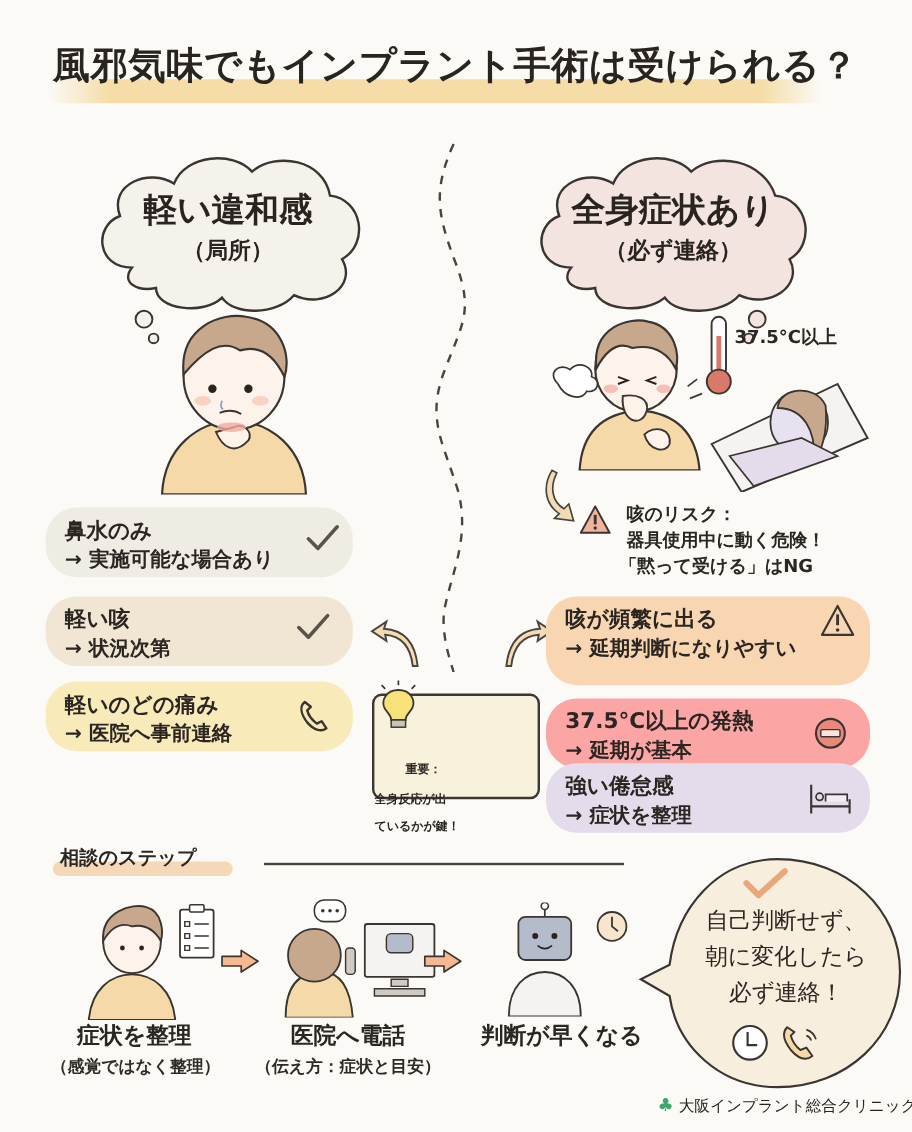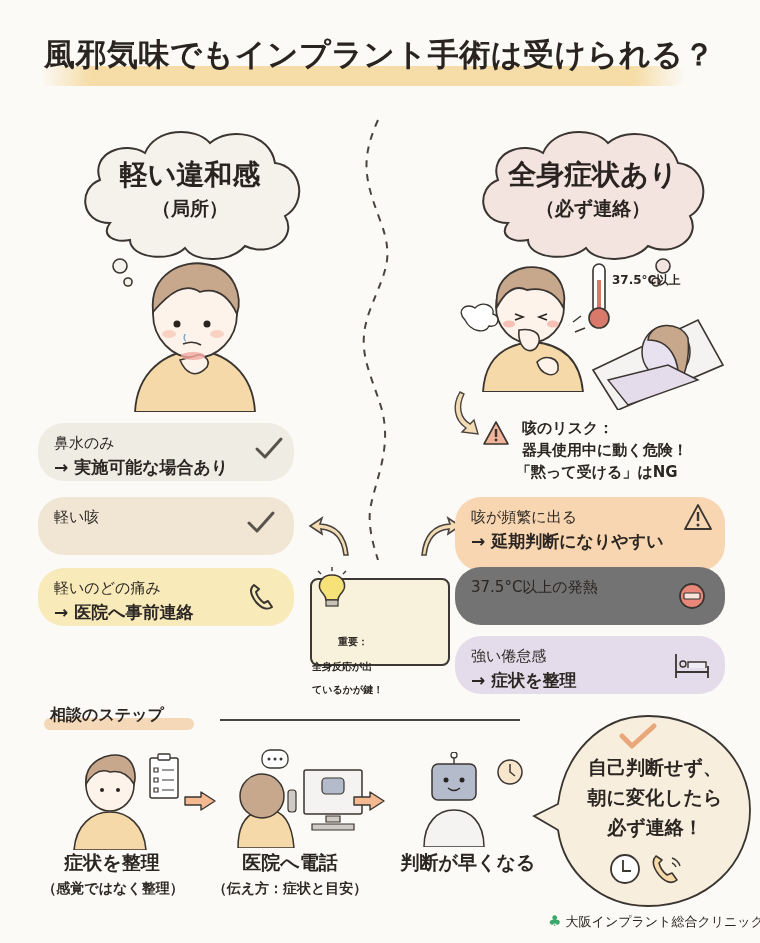--- a/index.html
+++ b/index.html
@@ -10,37 +10,37 @@
   .title { left: 44px; top: 34px; width: 680px; font-size: 31px; font-weight: bold; letter-spacing: 0.5px; color: #2a2420; white-space: nowrap; }
 
   
   .cloud { width: 240px; height: 140px; }
   .cloud svg { position: absolute; left: 0; top: 0; }
   .cloud-main { position: absolute; width: 100%; text-align: center; top: 40px; font-size: 28px; font-weight: bold; color: #2a2420; }
   .cloud-sub { position: absolute; width: 100%; text-align: center; top: 82px; font-size: 19px; font-weight: bold; color: #2a2420; }
 
   
   .pill { border-radius: 26px; padding: 8px 14px 6px 16px; }
-  .pill .l1 { font-size: 15px; font-weight: normal; line-height: 24px; white-space: nowrap; }
+  .pill .l1 { font-size: 18px; font-weight: bold; line-height: 24px; white-space: nowrap; }
   .pill .l2 { font-size: 17px; font-weight: bold; line-height: 24px; white-space: nowrap; }
   .pill .ic { position: absolute; right: 16px; top: 18px; }
 
   .risk-text { font-size: 15px; font-weight: bold; line-height: 21px; white-space: nowrap; }
 
   .key-box { left: 310px; top: 578px; width: 140px; height: 88px; border: 2px solid #3d3833; border-radius: 8px; background: #f8f1dc; }
   .key-text { position: absolute; width: 100%; text-align: left; font-size: 10px; font-weight: bold; line-height: 21px; margin-top: 43px; }
 
   .steps-title { left: 50px; top: 705px; font-size: 16px; font-weight: bold; }
   .steps-hl { left: 44px; top: 718px; width: 150px; height: 12px; background: #f4cfa8; border-radius: 6px; opacity: 0.8; }
   .steps-line { left: 220px; top: 719px; width: 300px; height: 2px; background: #4a4440; }
 
   .step-label { font-size: 19px; font-weight: bold; text-align: center; white-space: nowrap; }
   .step-sub { font-size: 14px; font-weight: bold; text-align: center; white-space: nowrap; color: #2f2a26; }
 
-  .bubble-text { font-size: 19px; font-weight: bold; text-align: center; line-height: 30px; white-space: nowrap; }
+  .bubble-text { font-size: 19px; font-weight: normal; text-align: center; line-height: 30px; white-space: nowrap; }
 
   .footer { left: 548px; top: 912px; font-size: 13px; color: #2a2420; white-space: nowrap; }
 </style>
 </head>
 <body>
 
 <div class="abs title-hl"></div>
 <div class="abs title">風邪気味でもインプラント手術は受けられる？</div>
 
 <svg class="abs" style="left:340px;top:110px;" width="90" height="450">
@@ -50,21 +50,21 @@
 <div class="abs cloud" style="left:70px;top:118px;">
   <svg width="240" height="170">
     <path d="M40 105 C10 105, 8 70, 30 62 C20 35, 55 22, 75 35 C85 10, 125 8, 140 25 C160 8, 200 15, 205 45 C232 48, 238 85, 215 98 C228 120, 200 140, 175 128 C160 145, 125 145, 115 130 C100 145, 60 140, 60 122 C45 125, 30 118, 40 105 Z" fill="#f5f2ec" stroke="#3a3530" stroke-width="2"></path>
     <circle cx="50" cy="148" r="7" fill="#f5f2ec" stroke="#3a3530" stroke-width="1.6"></circle>
     <circle cx="58" cy="164" r="4" fill="#f5f2ec" stroke="#3a3530" stroke-width="1.6"></circle>
   </svg>
   <div class="cloud-main" style="top:38px;">軽い違和感</div>
   <div class="cloud-sub" style="top:78px;">（局所）</div>
 </div>
 
-<div class="abs cloud" style="left:468px;top:118px;">
+<div class="abs cloud" style="left:436px;top:118px;">
   <svg width="250" height="170">
     <path d="M40 105 C10 105, 8 70, 30 62 C20 35, 55 22, 75 35 C85 10, 125 8, 140 25 C160 8, 200 15, 210 45 C238 48, 244 85, 222 98 C234 120, 205 140, 180 128 C165 145, 128 145, 118 130 C100 145, 60 140, 60 122 C45 125, 30 118, 40 105 Z" fill="#f3e4e0" stroke="#3a3530" stroke-width="2"></path>
     <circle cx="195" cy="148" r="7" fill="#f3e4e0" stroke="#3a3530" stroke-width="1.6"></circle>
     <circle cx="188" cy="164" r="4" fill="#f3e4e0" stroke="#3a3530" stroke-width="1.6"></circle>
   </svg>
   <div class="cloud-main" style="top:38px;width:250px;">全身症状あり</div>
   <div class="cloud-sub" style="top:78px;width:250px;">（必ず連絡）</div>
 </div>
 
 <svg class="abs" style="left:125px;top:252px;" width="140" height="160">
@@ -93,38 +93,39 @@
   <path d="M82 100 C90 92, 105 95, 103 108 C100 116, 86 114, 82 100 Z" fill="#fdf3ea" stroke="#3a3530" stroke-width="1.6"></path>
   <path d="M10 58 C0 48, 12 40, 20 46 C28 38, 40 44, 38 52 C46 54, 44 66, 34 64 C30 72, 16 70, 10 58 Z" fill="#fff" stroke="#3a3530" stroke-width="1.4"></path>
   <path d="M118 60 l8 -6 M120 70 l10 -4" stroke="#3a3530" stroke-width="1.4"></path>
 </svg>
 
 <svg class="abs" style="left:584px;top:262px;" width="30" height="70">
   <rect x="9" y="2" width="12" height="50" rx="6" fill="#fff" stroke="#3a3530" stroke-width="1.6"></rect>
   <rect x="13" y="18" width="4" height="34" fill="#d9796a"></rect>
   <circle cx="15" cy="56" r="10" fill="#d9796a" stroke="#3a3530" stroke-width="1.6"></circle>
 </svg>
-<div class="abs" style="left:612px;top:272px;font-size:12px;font-weight:bold;">37.5°C以上</div>
+<div class="abs" style="left:612px;top:272px;font-size:15px;font-weight:bold;">37.5°C以上</div>
 
 <svg class="abs" style="left:588px;top:310px;" width="140" height="100">
   <path d="M5 60 L110 10 L135 55 L30 100 Z" fill="#f4f3f1" stroke="#3a3530" stroke-width="1.6"></path>
   <ellipse cx="78" cy="42" rx="24" ry="26" fill="#e8e2f0" stroke="#3a3530" stroke-width="1.5"></ellipse>
   <path d="M60 30 C62 12, 92 10, 100 28 C102 50, 96 70, 90 72 C92 50, 82 30, 60 30 Z" fill="#c8a88c" stroke="#3a3530" stroke-width="1.5"></path>
   <path d="M20 70 L80 55 L110 70 L40 95 Z" fill="#e4dcea" stroke="#3a3530" stroke-width="1.4"></path>
 </svg>
 
 <div class="abs pill" style="left:38px;top:423px;width:256px;height:58px;background:#efece4;">
   <div class="l1">鼻水のみ</div>
   <div class="l2">→ 実施可能な場合あり</div>
   <svg class="ic" style="top:12px;right:10px;" width="30" height="26">
     <path d="M3 14 L11 22 L27 4" fill="none" stroke="#5a534c" stroke-width="3" stroke-linecap="round" stroke-linejoin="round"></path>
   </svg>
 </div>
 <div class="abs pill" style="left:38px;top:497px;width:256px;height:58px;background:#f1e6d3;">
   <div class="l1">軽い咳</div>
+  <div class="l2">→ 状況次第</div>
   <svg class="ic" style="top:12px;right:18px;" width="30" height="26">
     <path d="M3 14 L11 22 L27 4" fill="none" stroke="#5a534c" stroke-width="3" stroke-linecap="round" stroke-linejoin="round"></path>
   </svg>
 </div>
 <div class="abs pill" style="left:38px;top:568px;width:256px;height:58px;background:#f8eab9;">
   <div class="l1">軽いのどの痛み</div>
   <div class="l2">→ 医院へ事前連絡</div>
   <svg class="ic" style="top:14px;right:18px;" width="28" height="30">
     <path d="M6 3 C2 6, 2 12, 8 20 C14 27, 20 28, 24 25 L20 19 L16 21 C12 18, 9 14, 8 10 L11 7 Z" fill="none" stroke="#3a3530" stroke-width="2" stroke-linejoin="round"></path>
   </svg>
@@ -162,22 +163,23 @@
 
 <div class="abs pill" style="left:455px;top:497px;width:270px;height:74px;background:#f8d6b2;">
   <div class="l1">咳が頻繁に出る</div>
   <div class="l2">→ 延期判断になりやすい</div>
   <svg class="ic" style="top:6px;right:12px;" width="30" height="28">
     <path d="M15 2 L28 26 L2 26 Z" fill="none" stroke="#3a3530" stroke-width="1.8" stroke-linejoin="round"></path>
     <rect x="13.8" y="9" width="2.4" height="9" fill="#3a3530"></rect>
     <circle cx="15" cy="22" r="1.5" fill="#3a3530"></circle>
   </svg>
 </div>
-<div class="abs pill" style="left:455px;top:567px;width:270px;height:58px;background:#737373;">
+<div class="abs pill" style="left:455px;top:582px;width:270px;height:58px;background:#fca5a5;">
   <div class="l1">37.5°C以上の発熱</div>
+  <div class="l2">→ 延期が基本</div>
   <svg class="ic" style="top:14px;right:18px;" width="30" height="30">
     <circle cx="15" cy="15" r="12" fill="#e9887a" stroke="#3a3530" stroke-width="1.8"></circle>
     <rect x="7" y="12" width="16" height="6" rx="1" fill="#fbe4dc" stroke="#3a3530" stroke-width="1.2"></rect>
   </svg>
 </div>
 <div class="abs pill" style="left:455px;top:636px;width:270px;height:58px;background:#e4dcea;">
   <div class="l1">強い倦怠感</div>
   <div class="l2">→ 症状を整理</div>
   <svg class="ic" style="top:14px;right:14px;" width="38" height="30">
     <path d="M3 4 V28 M35 16 V28 M3 22 H35" stroke="#3a3530" stroke-width="1.8" fill="none"></path>

